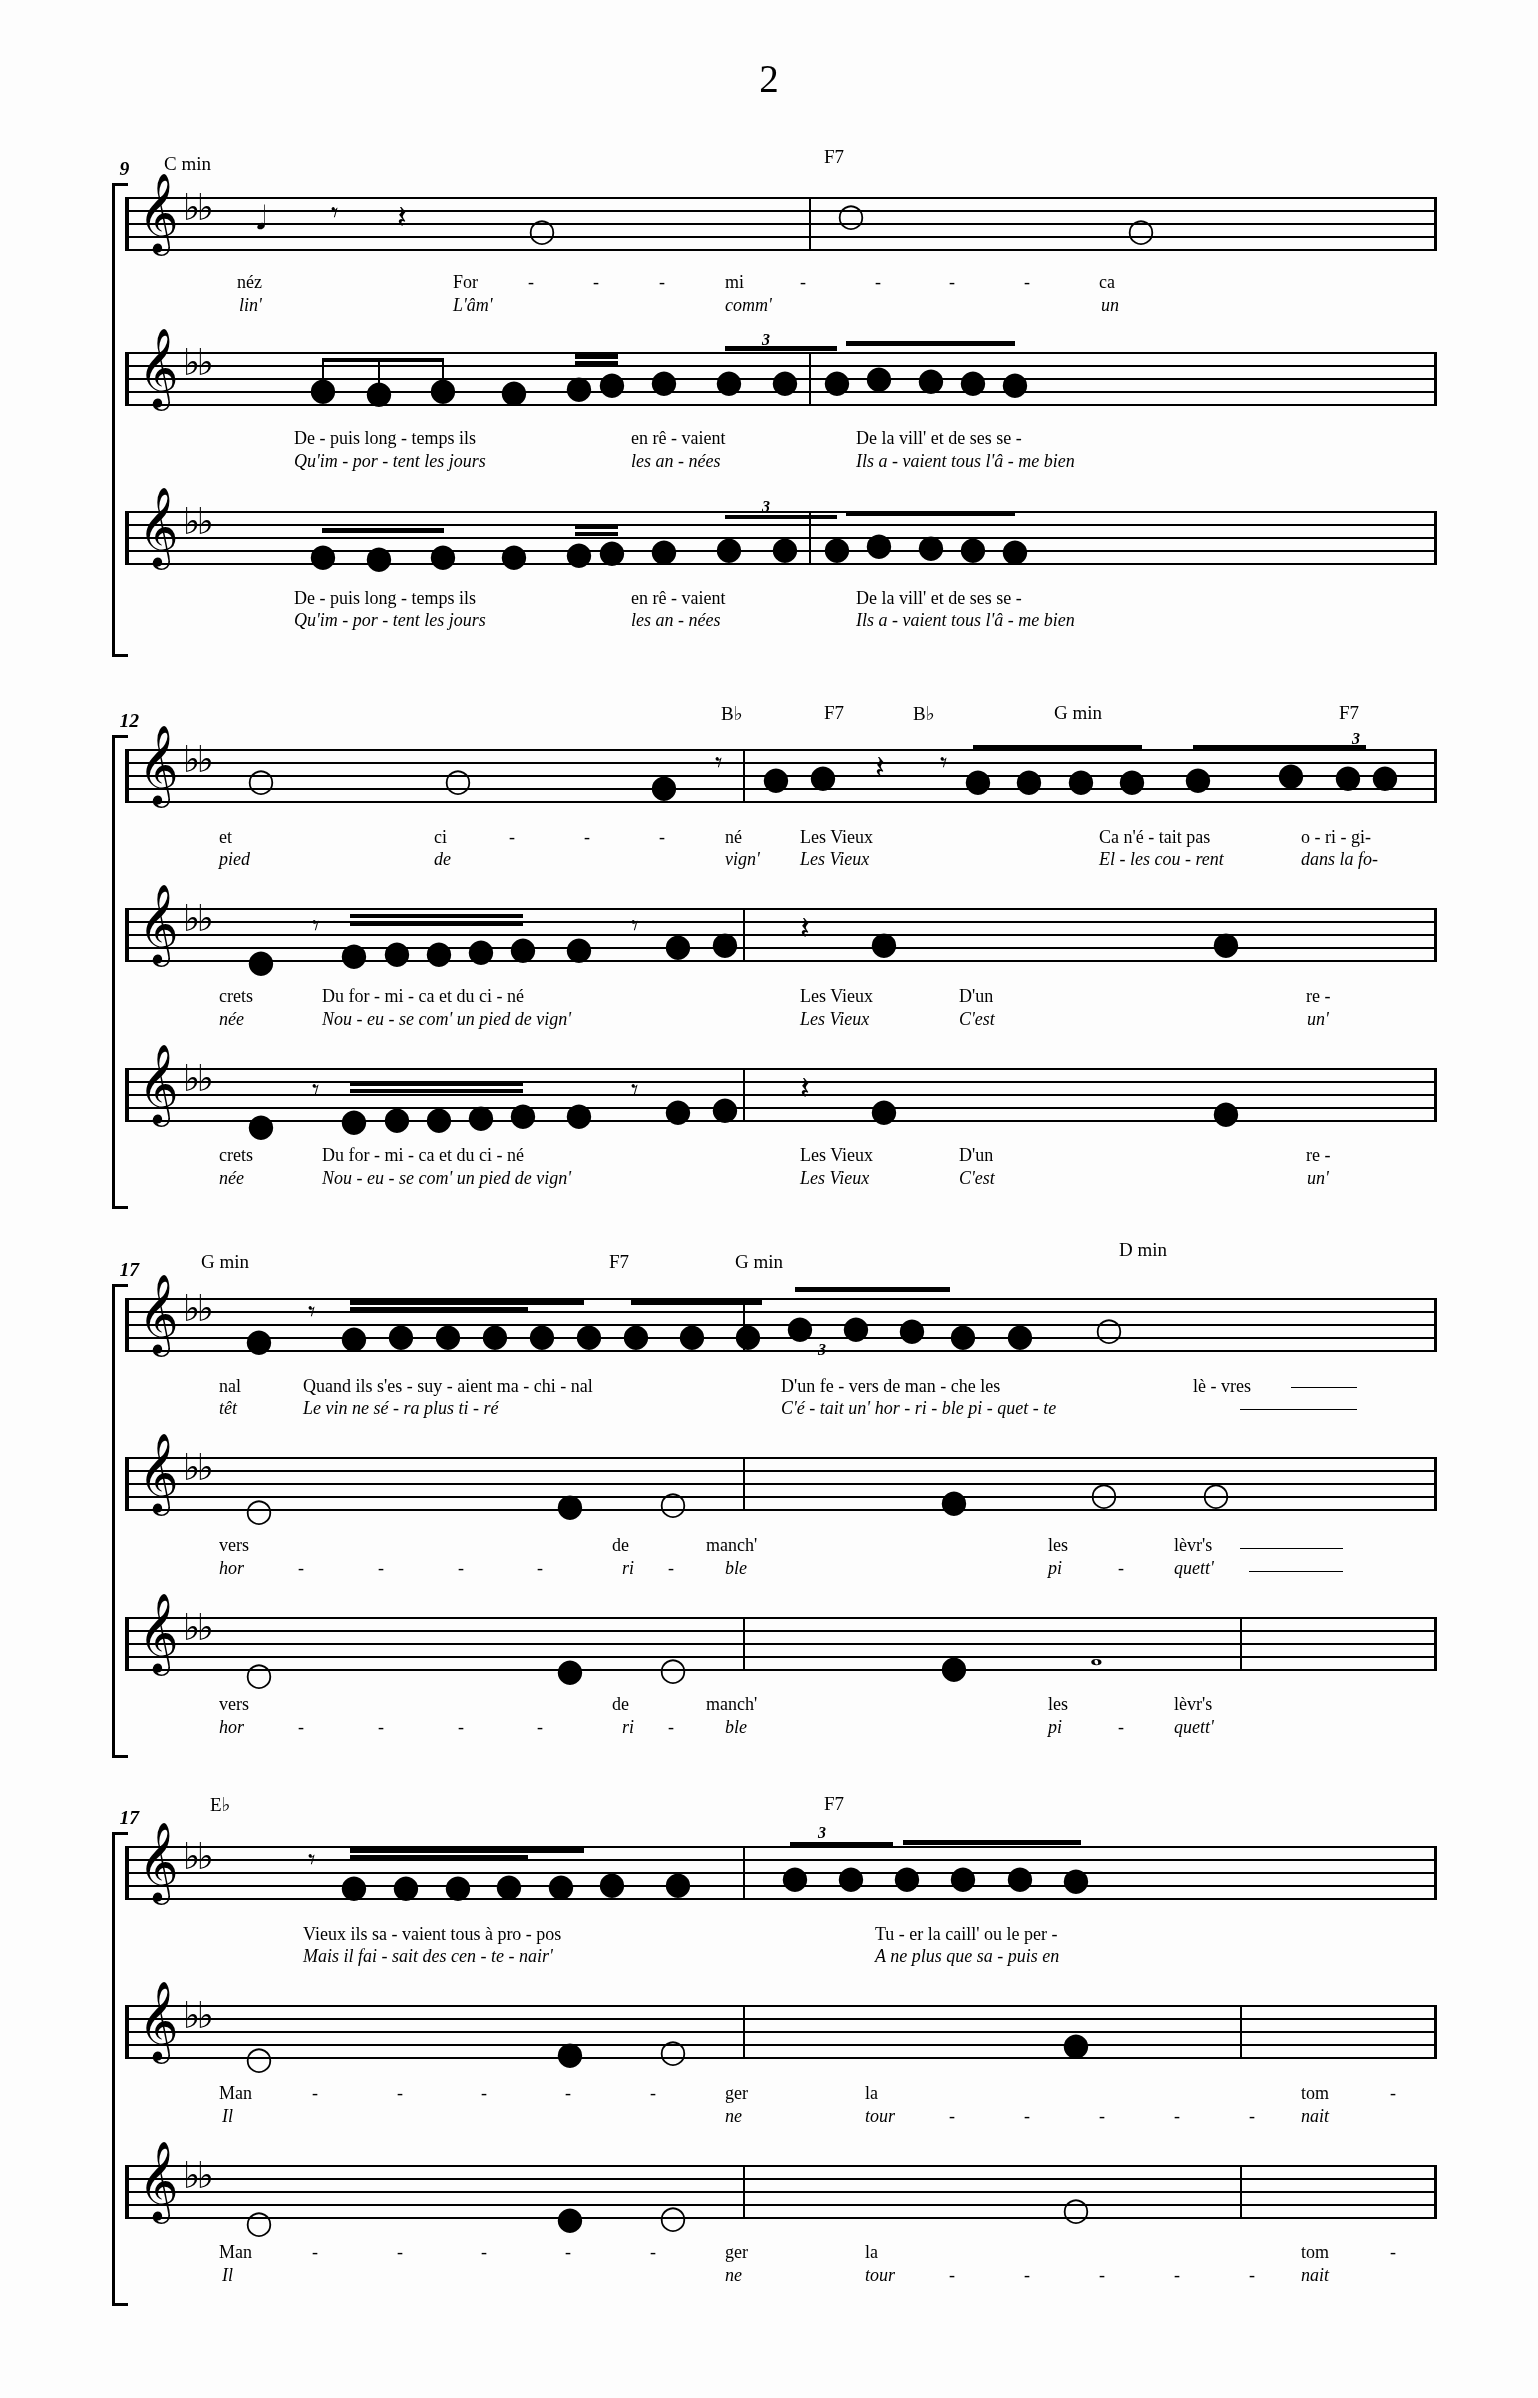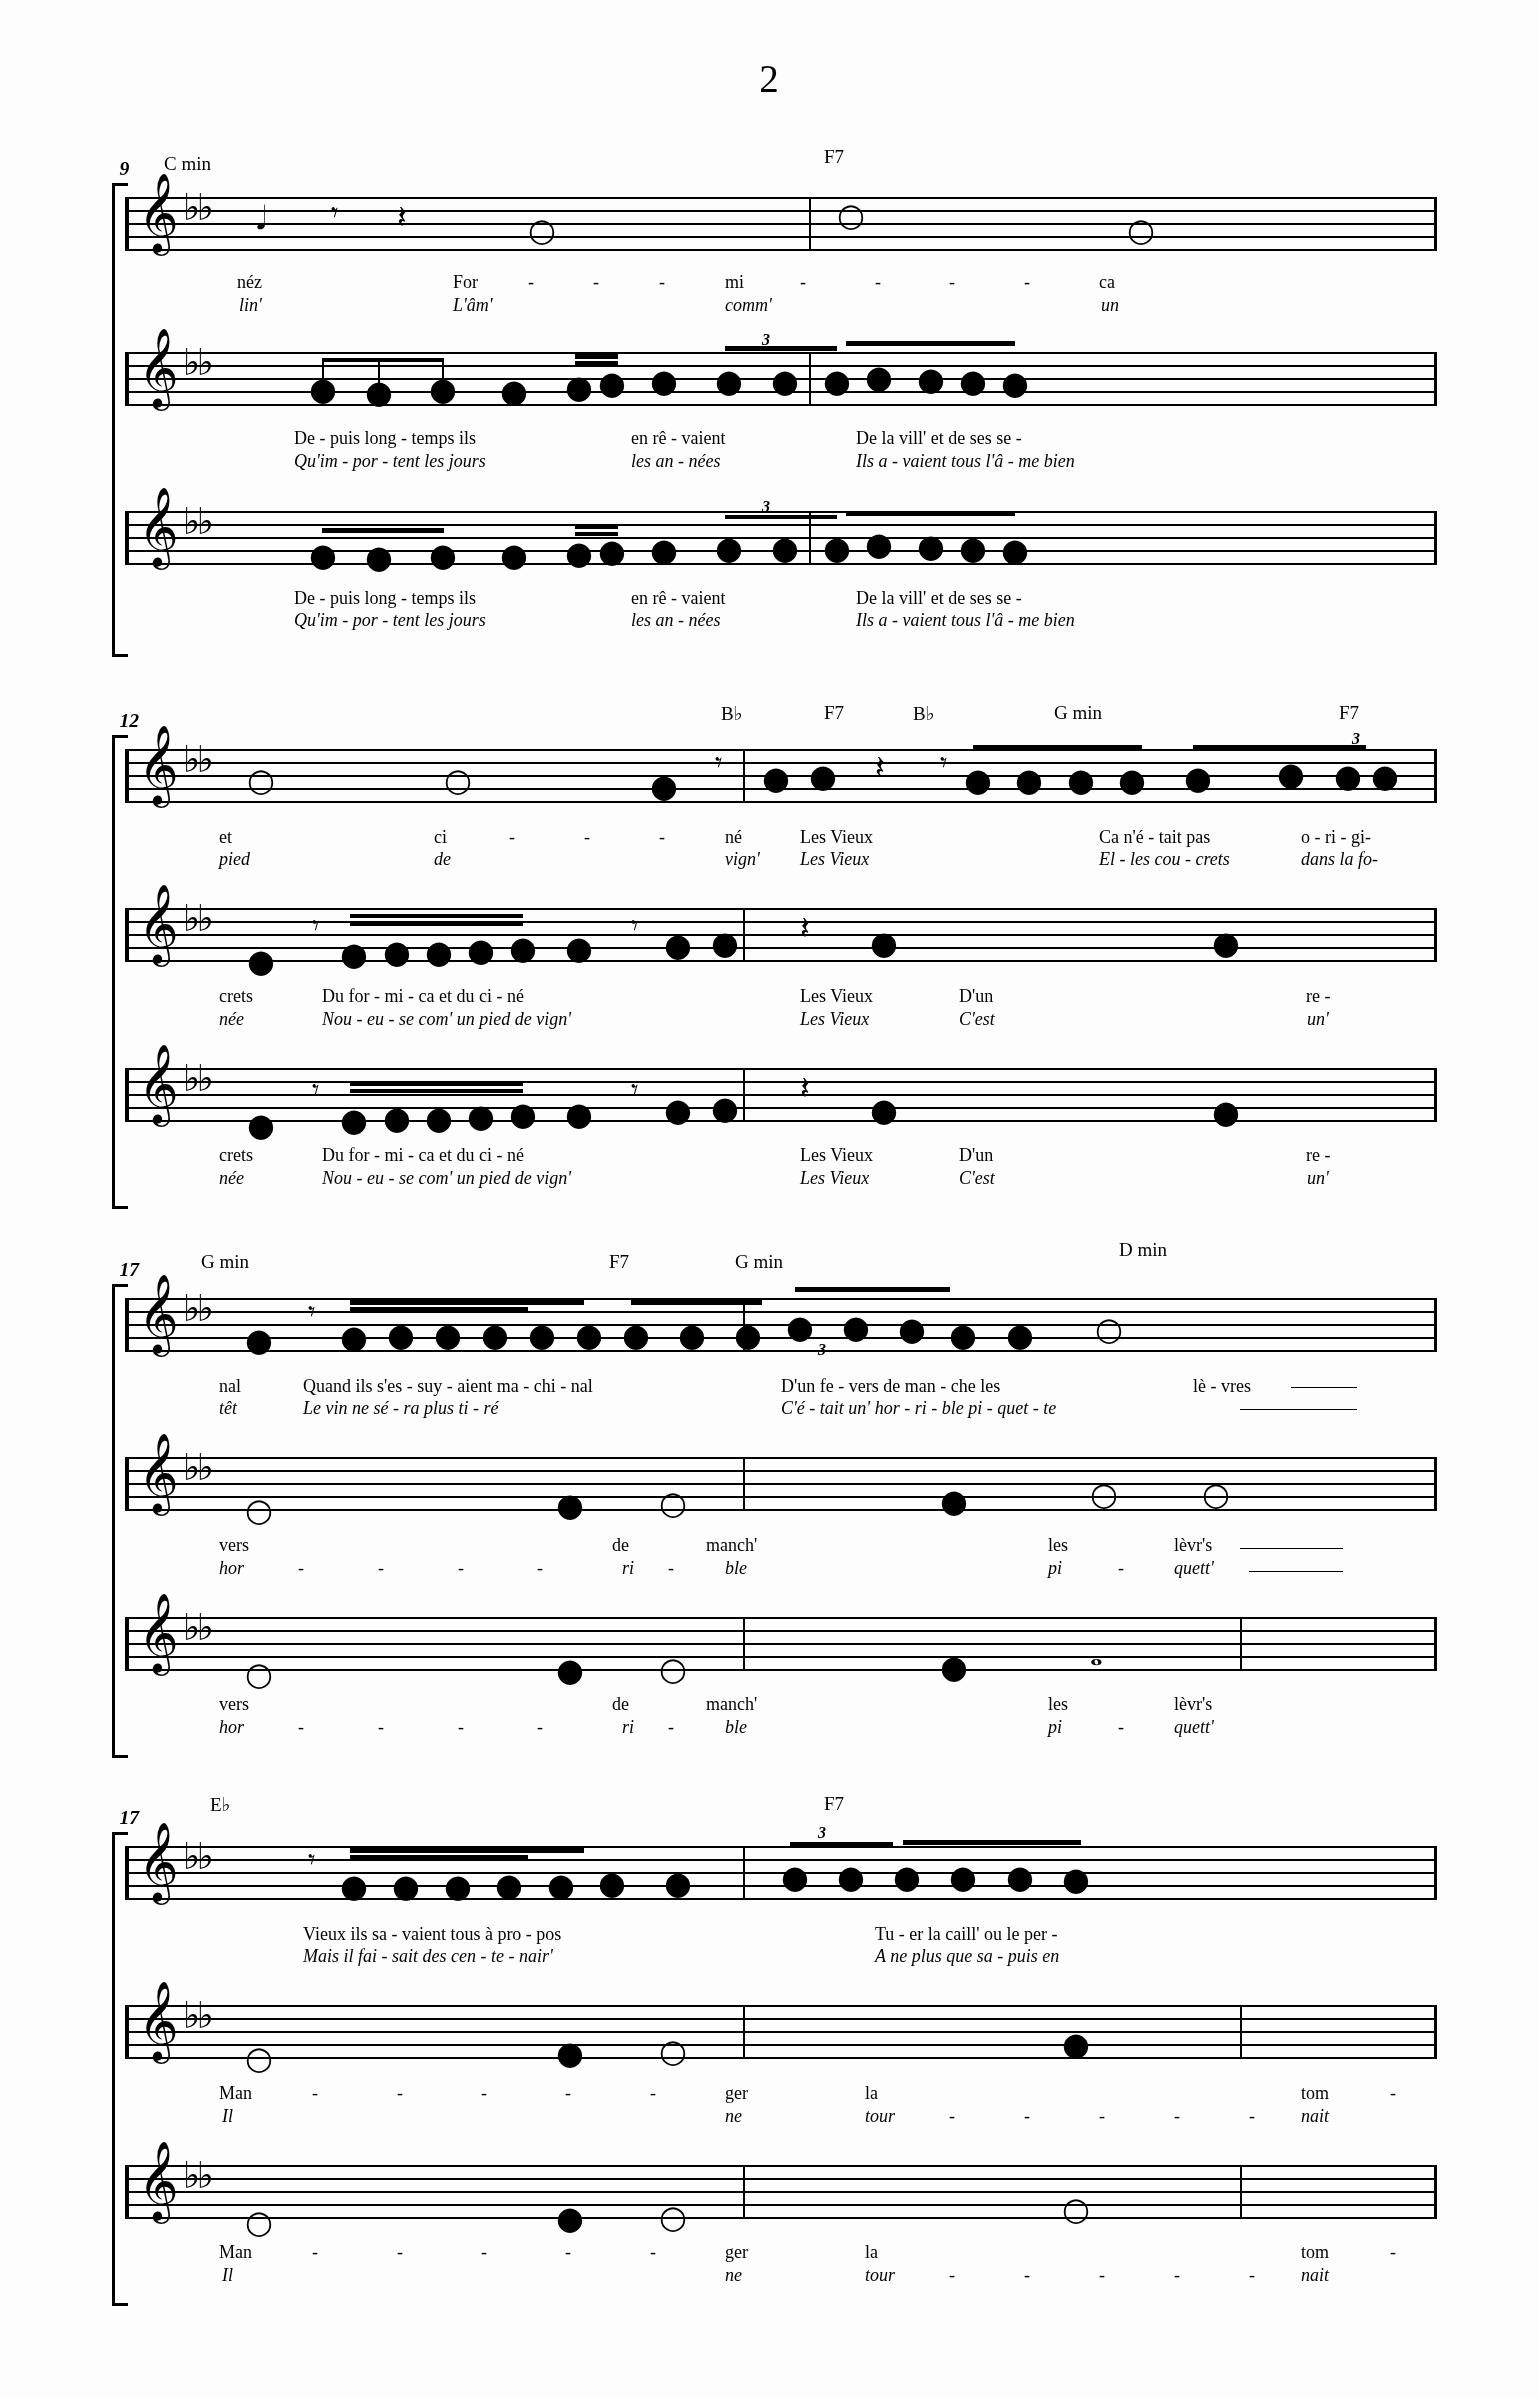--- a/index.html
+++ b/index.html
@@ -348,21 +348,21 @@
       <span style="position:absolute; left:600px;">né</span>
       <span style="position:absolute; left:675px;">Les   Vieux</span>
       <span style="position:absolute; left:974px;">Ca n'é - tait pas</span>
       <span style="position:absolute; left:1176px;">o - ri - gi-</span>
     </div>
     <div class="lyr v2" style="top:114px; left:13px; width:1312px;">
       <span style="position:absolute; left:94px;">pied</span>
       <span style="position:absolute; left:309px;">de</span>
       <span style="position:absolute; left:600px;">vign'</span>
       <span style="position:absolute; left:675px;">Les   Vieux</span>
-      <span style="position:absolute; left:974px;">El - les cou - crets</span>
+      <span style="position:absolute; left:974px;">El - les cou - rent</span>
       <span style="position:absolute; left:1176px;">dans la fo-</span>
     </div>
 
     <div class="staff" style="position:absolute; top:173px; left:13px; width:1312px;">
       <div class="lines">
           <i></i>
           <i></i>
           <i></i>
           <i></i>
           <i></i>

